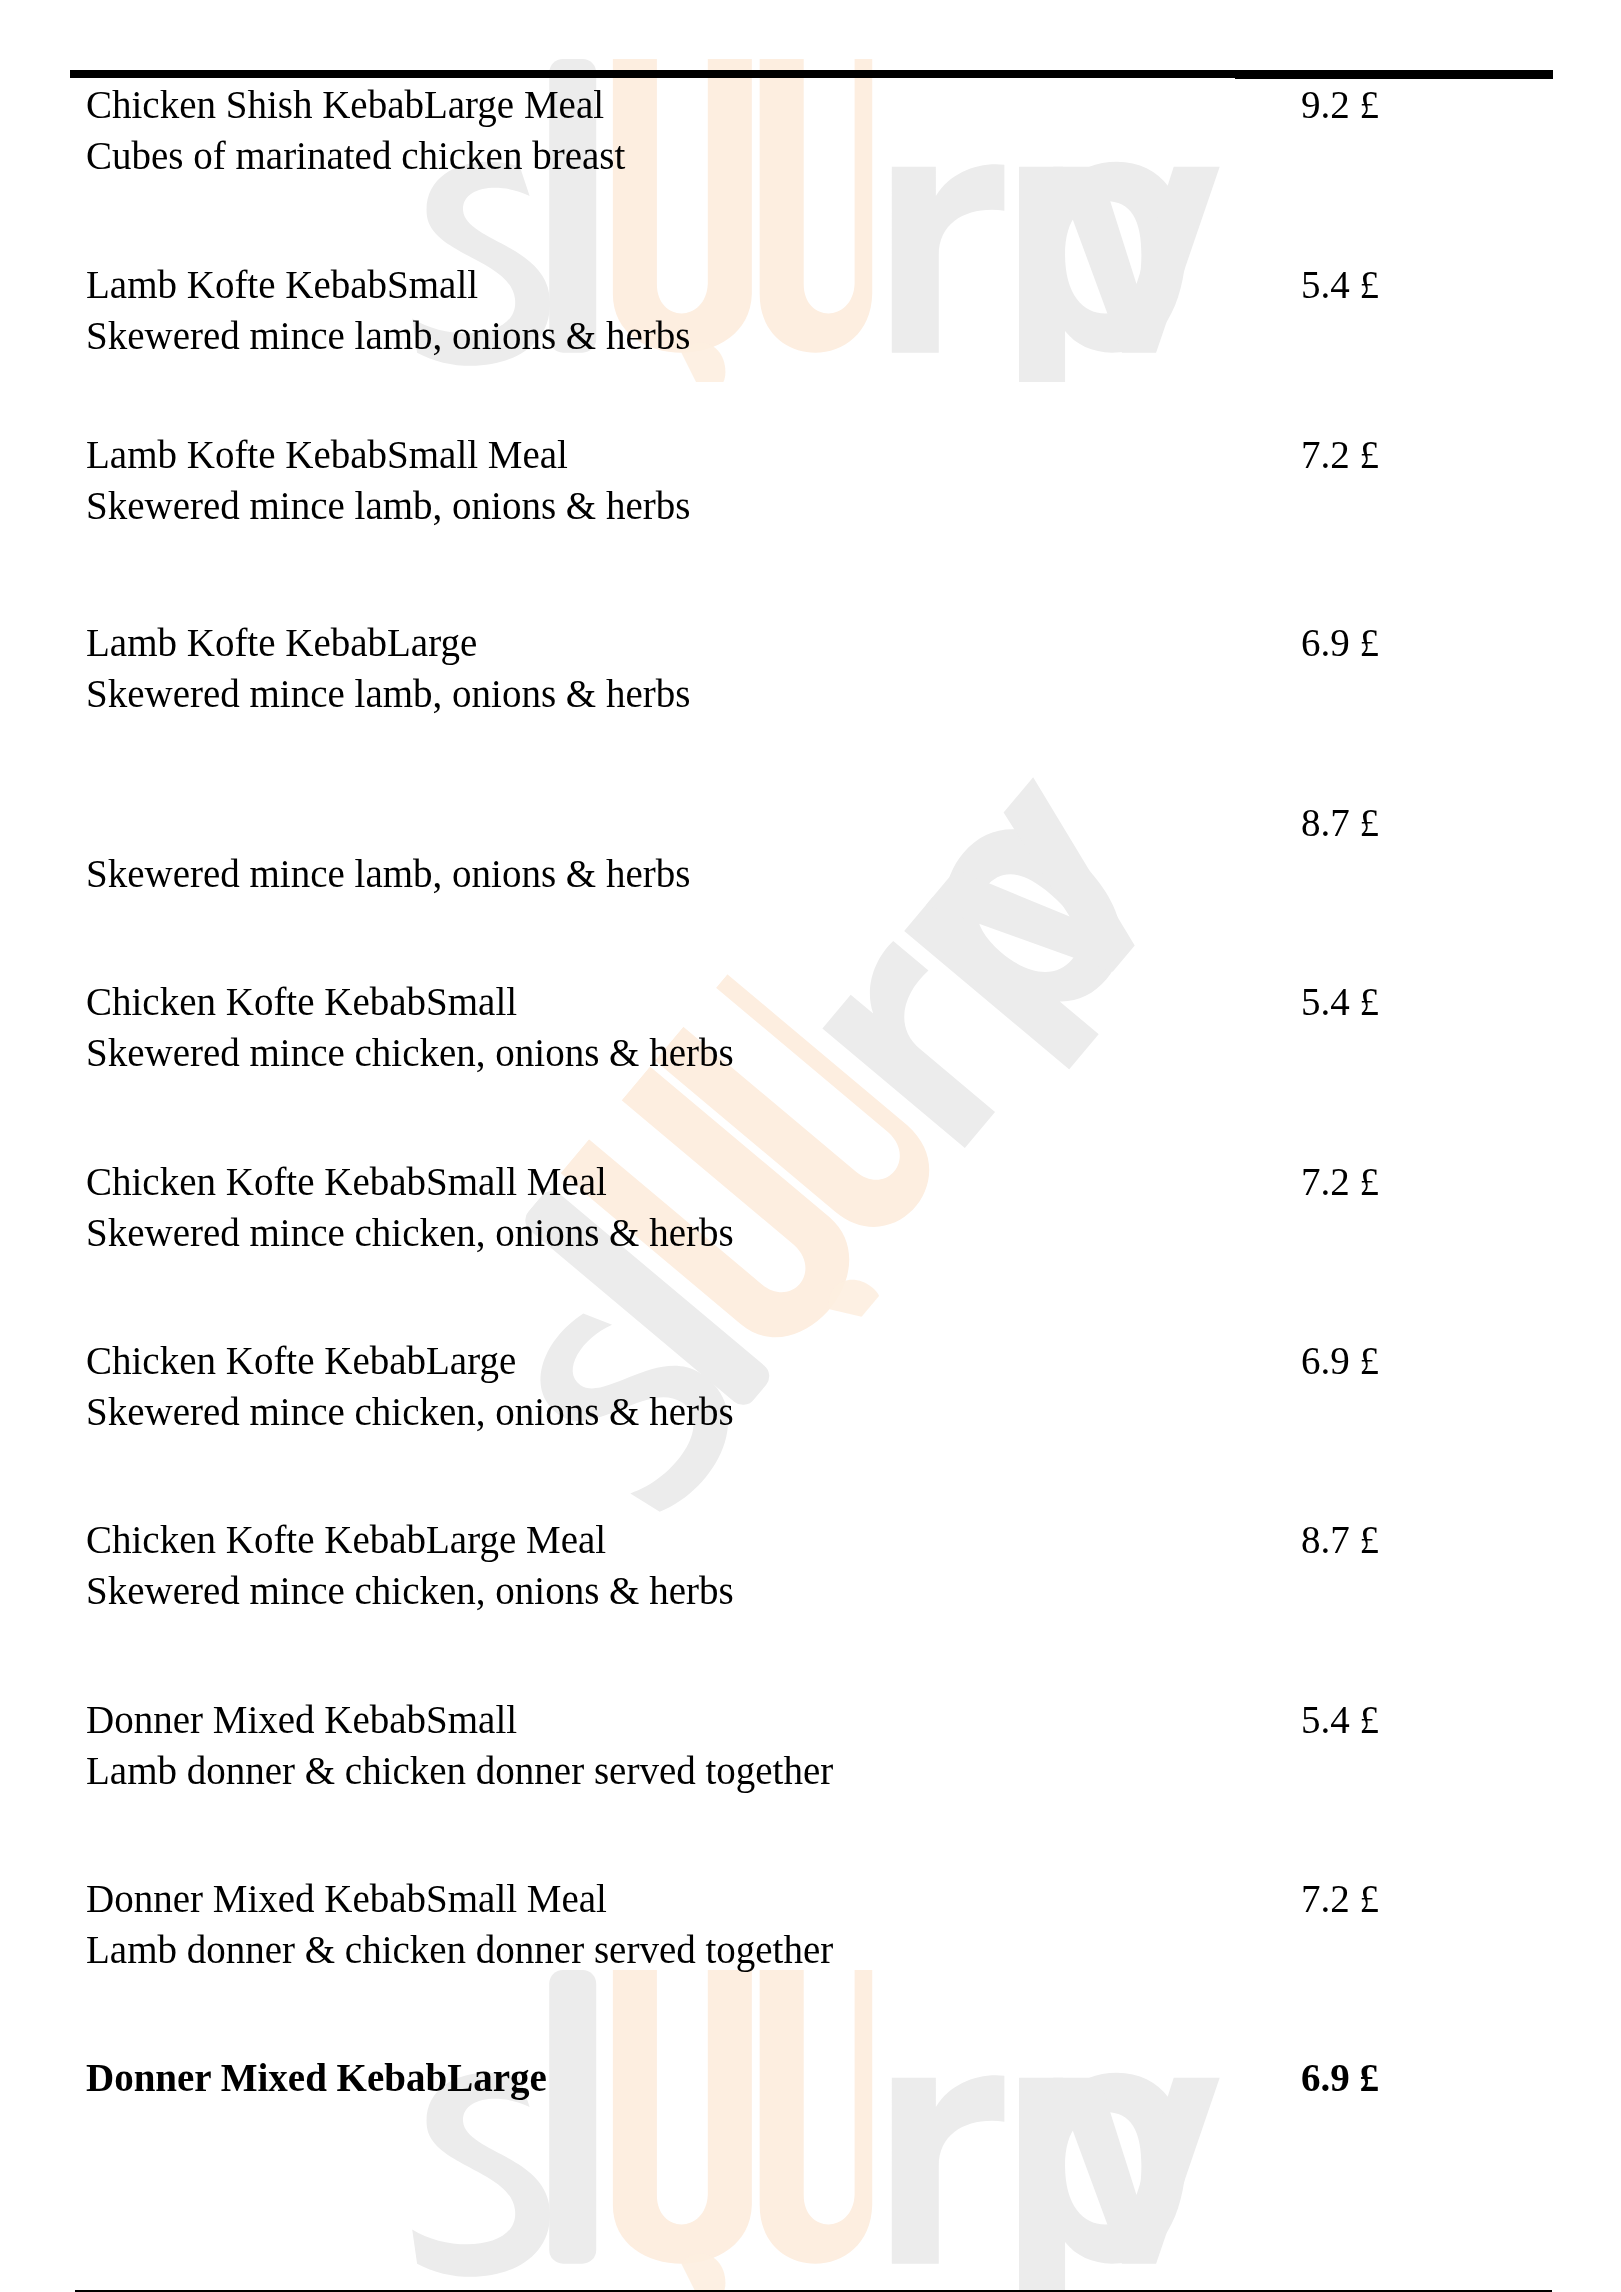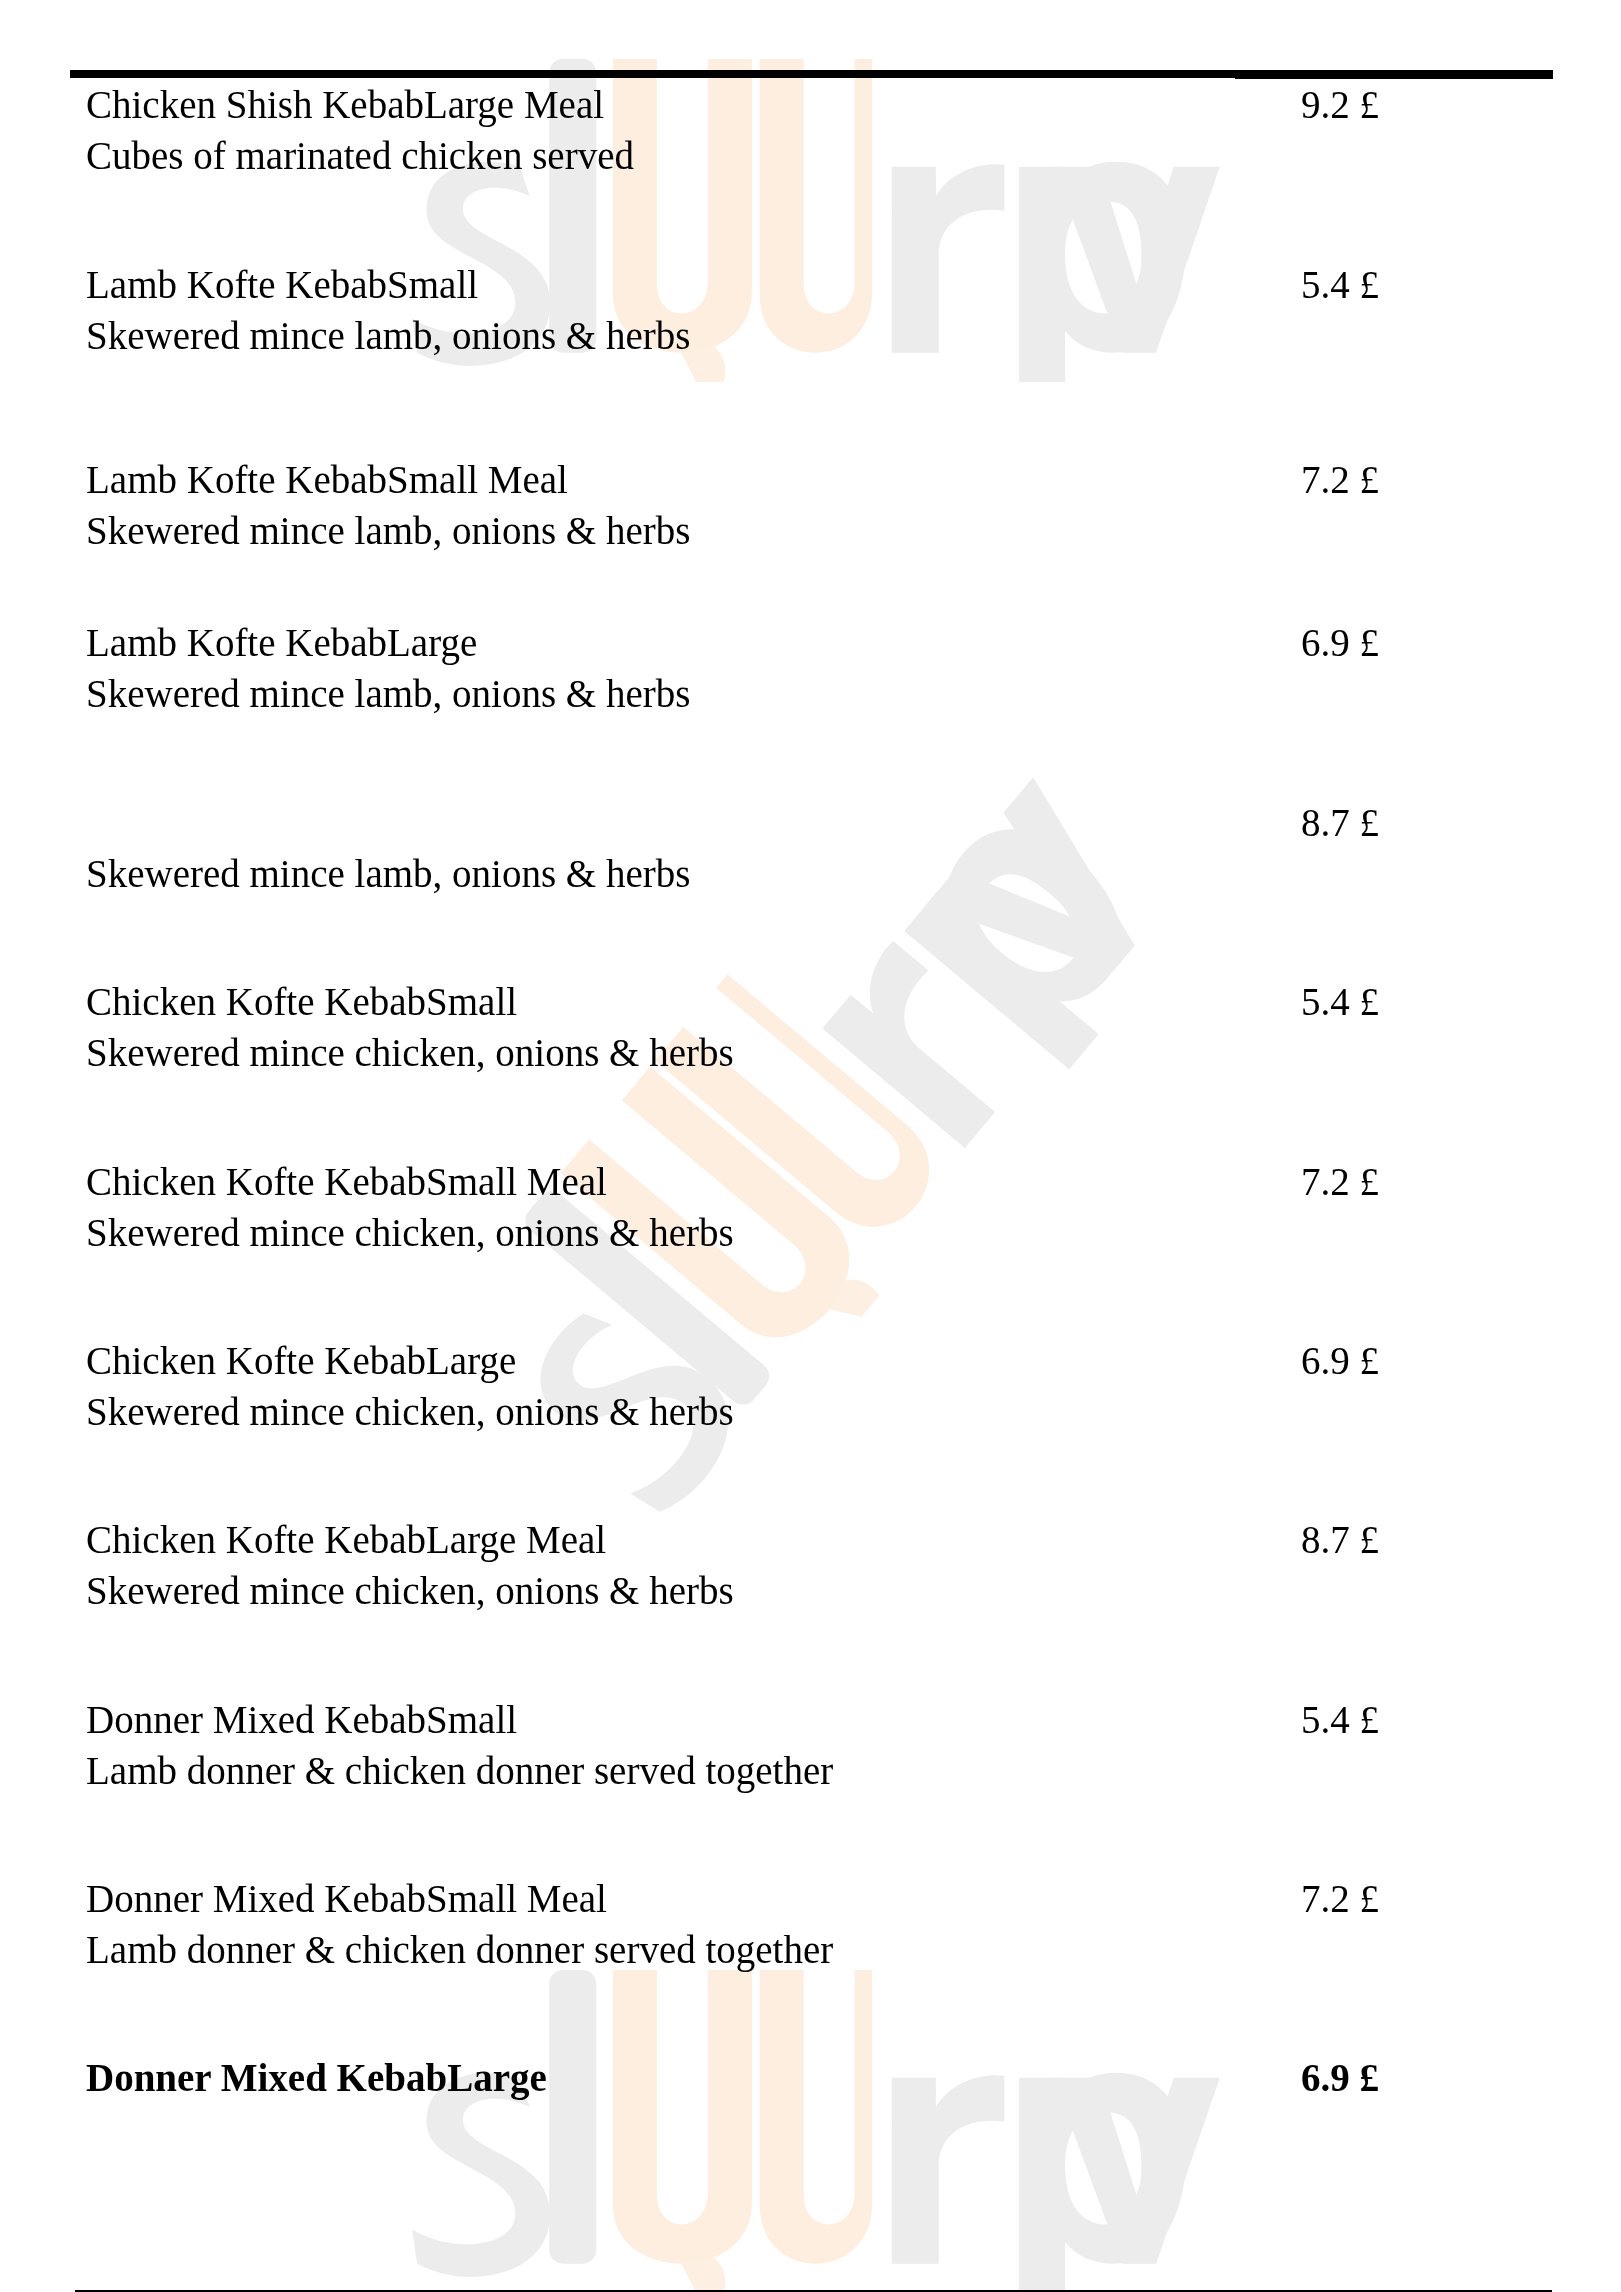--- a/index.html
+++ b/index.html
@@ -146,29 +146,29 @@
     </g>
   </svg>
 </div>
 
 <div class="rule-top-left"></div>
 <div class="rule-top-right"></div>
 
 <div class="menu-list">
   <div class="menu-item" style="top:79px;">
     <span class="item-name">Chicken Shish KebabLarge Meal</span>
-    <span class="item-desc">Cubes of marinated chicken served</span>
+    <span class="item-desc">Cubes of marinated chicken breast</span>
     <span class="item-price">9.2 £</span>
   </div>
   <div class="menu-item" style="top:259px;">
     <span class="item-name">Lamb Kofte KebabSmall</span>
     <span class="item-desc">Skewered mince lamb, onions &amp; herbs</span>
     <span class="item-price">5.4 £</span>
   </div>
-  <div class="menu-item" style="top:454px;">
+  <div class="menu-item" style="top:429px;">
     <span class="item-name">Lamb Kofte KebabSmall Meal</span>
     <span class="item-desc">Skewered mince lamb, onions &amp; herbs</span>
     <span class="item-price">7.2 £</span>
   </div>
   <div class="menu-item" style="top:617px;">
     <span class="item-name">Lamb Kofte KebabLarge</span>
     <span class="item-desc">Skewered mince lamb, onions &amp; herbs</span>
     <span class="item-price">6.9 £</span>
   </div>
   <div class="menu-item" style="top:797px;">

